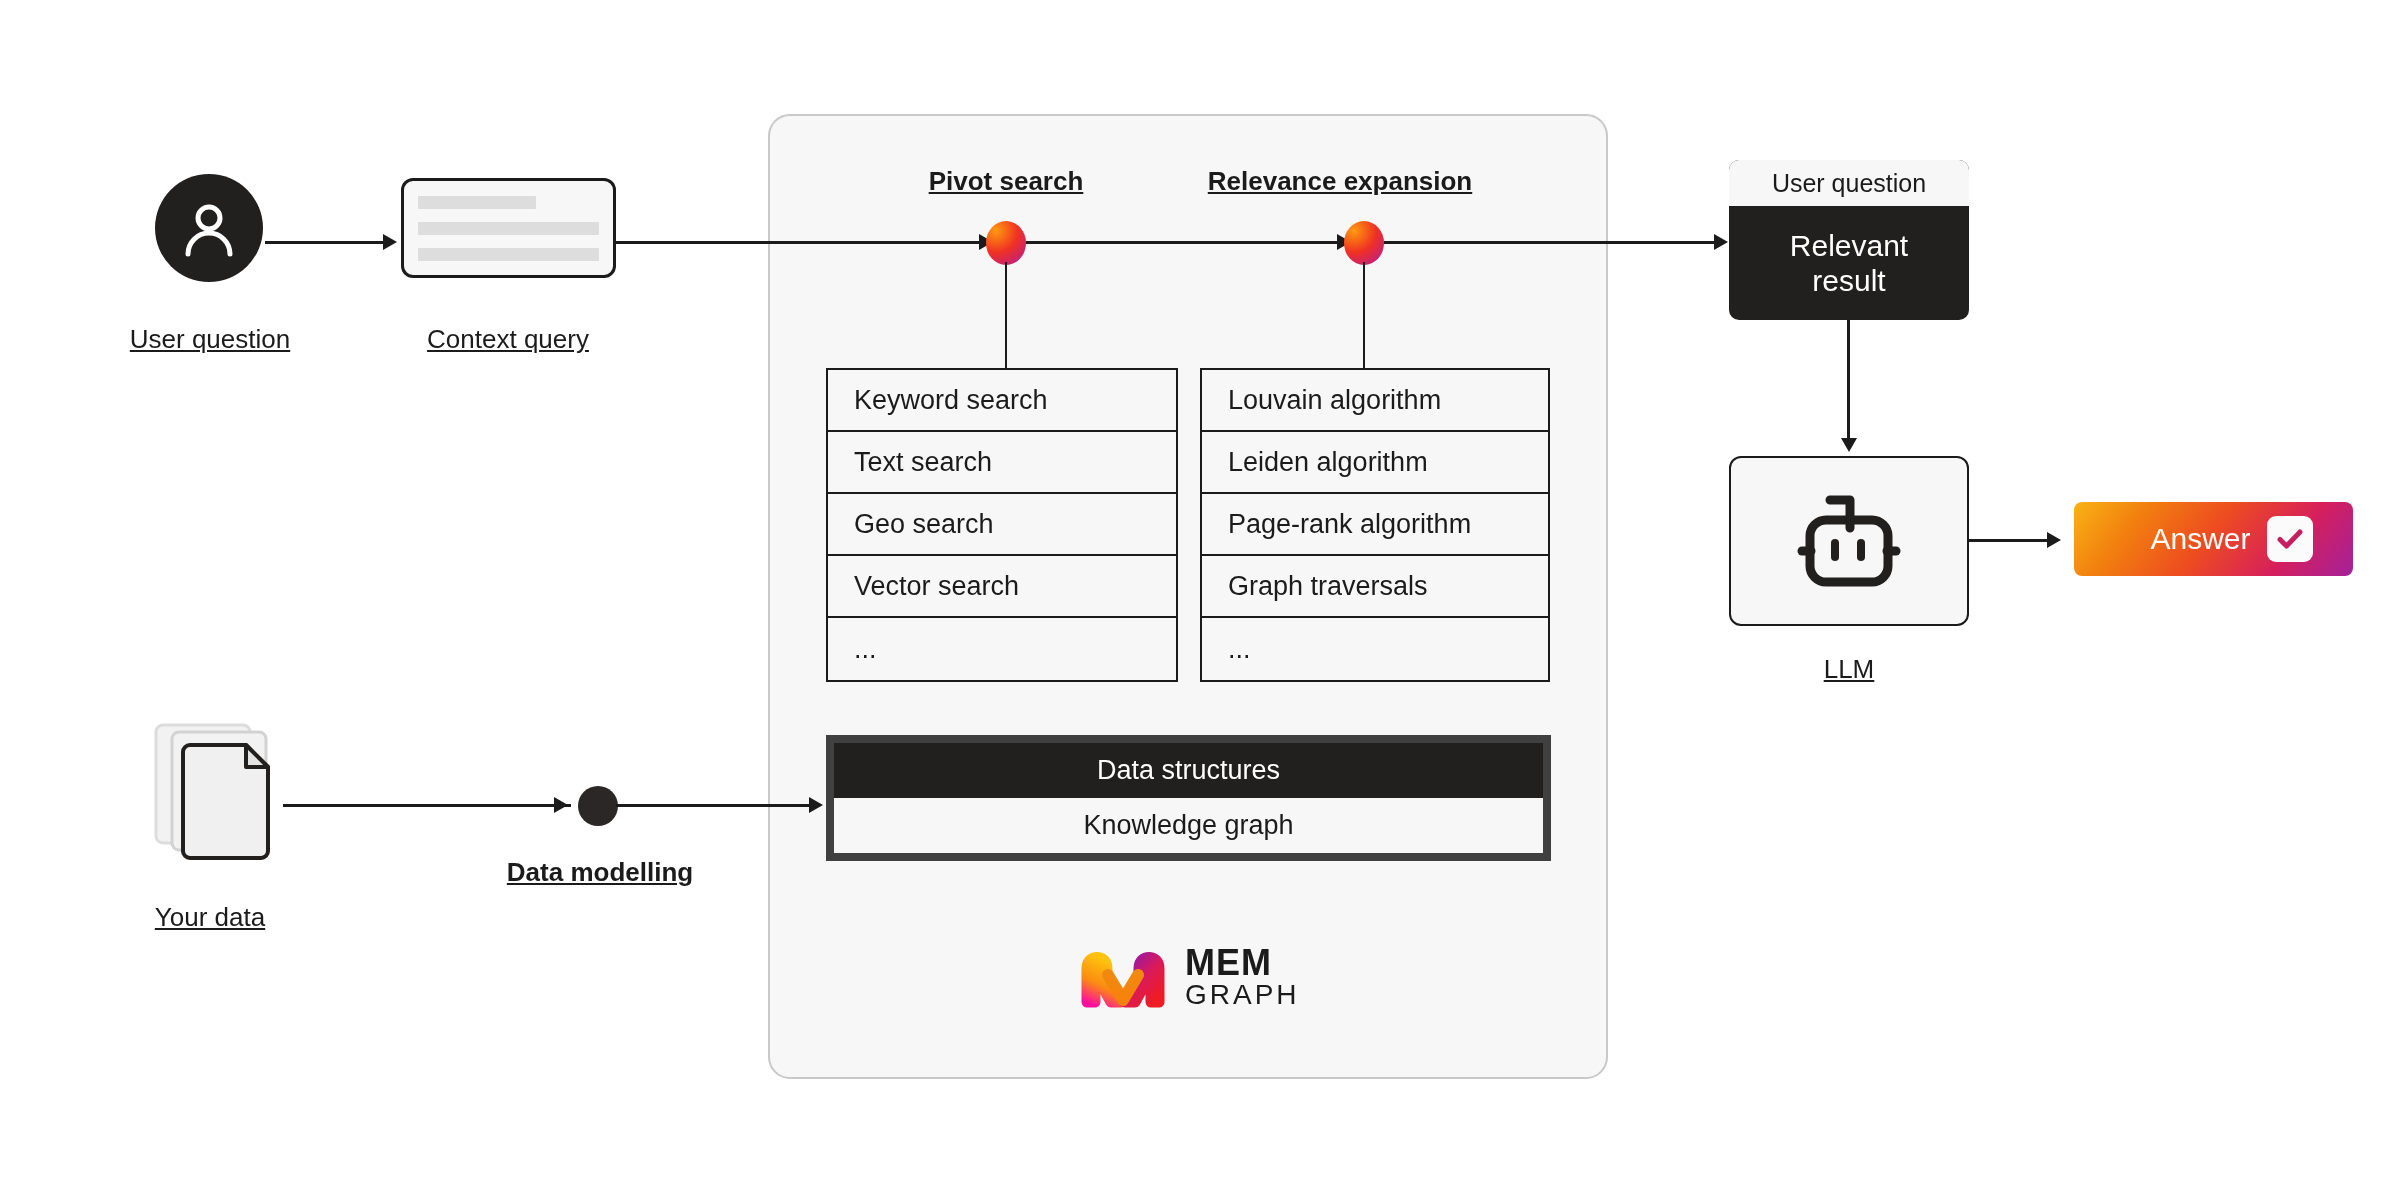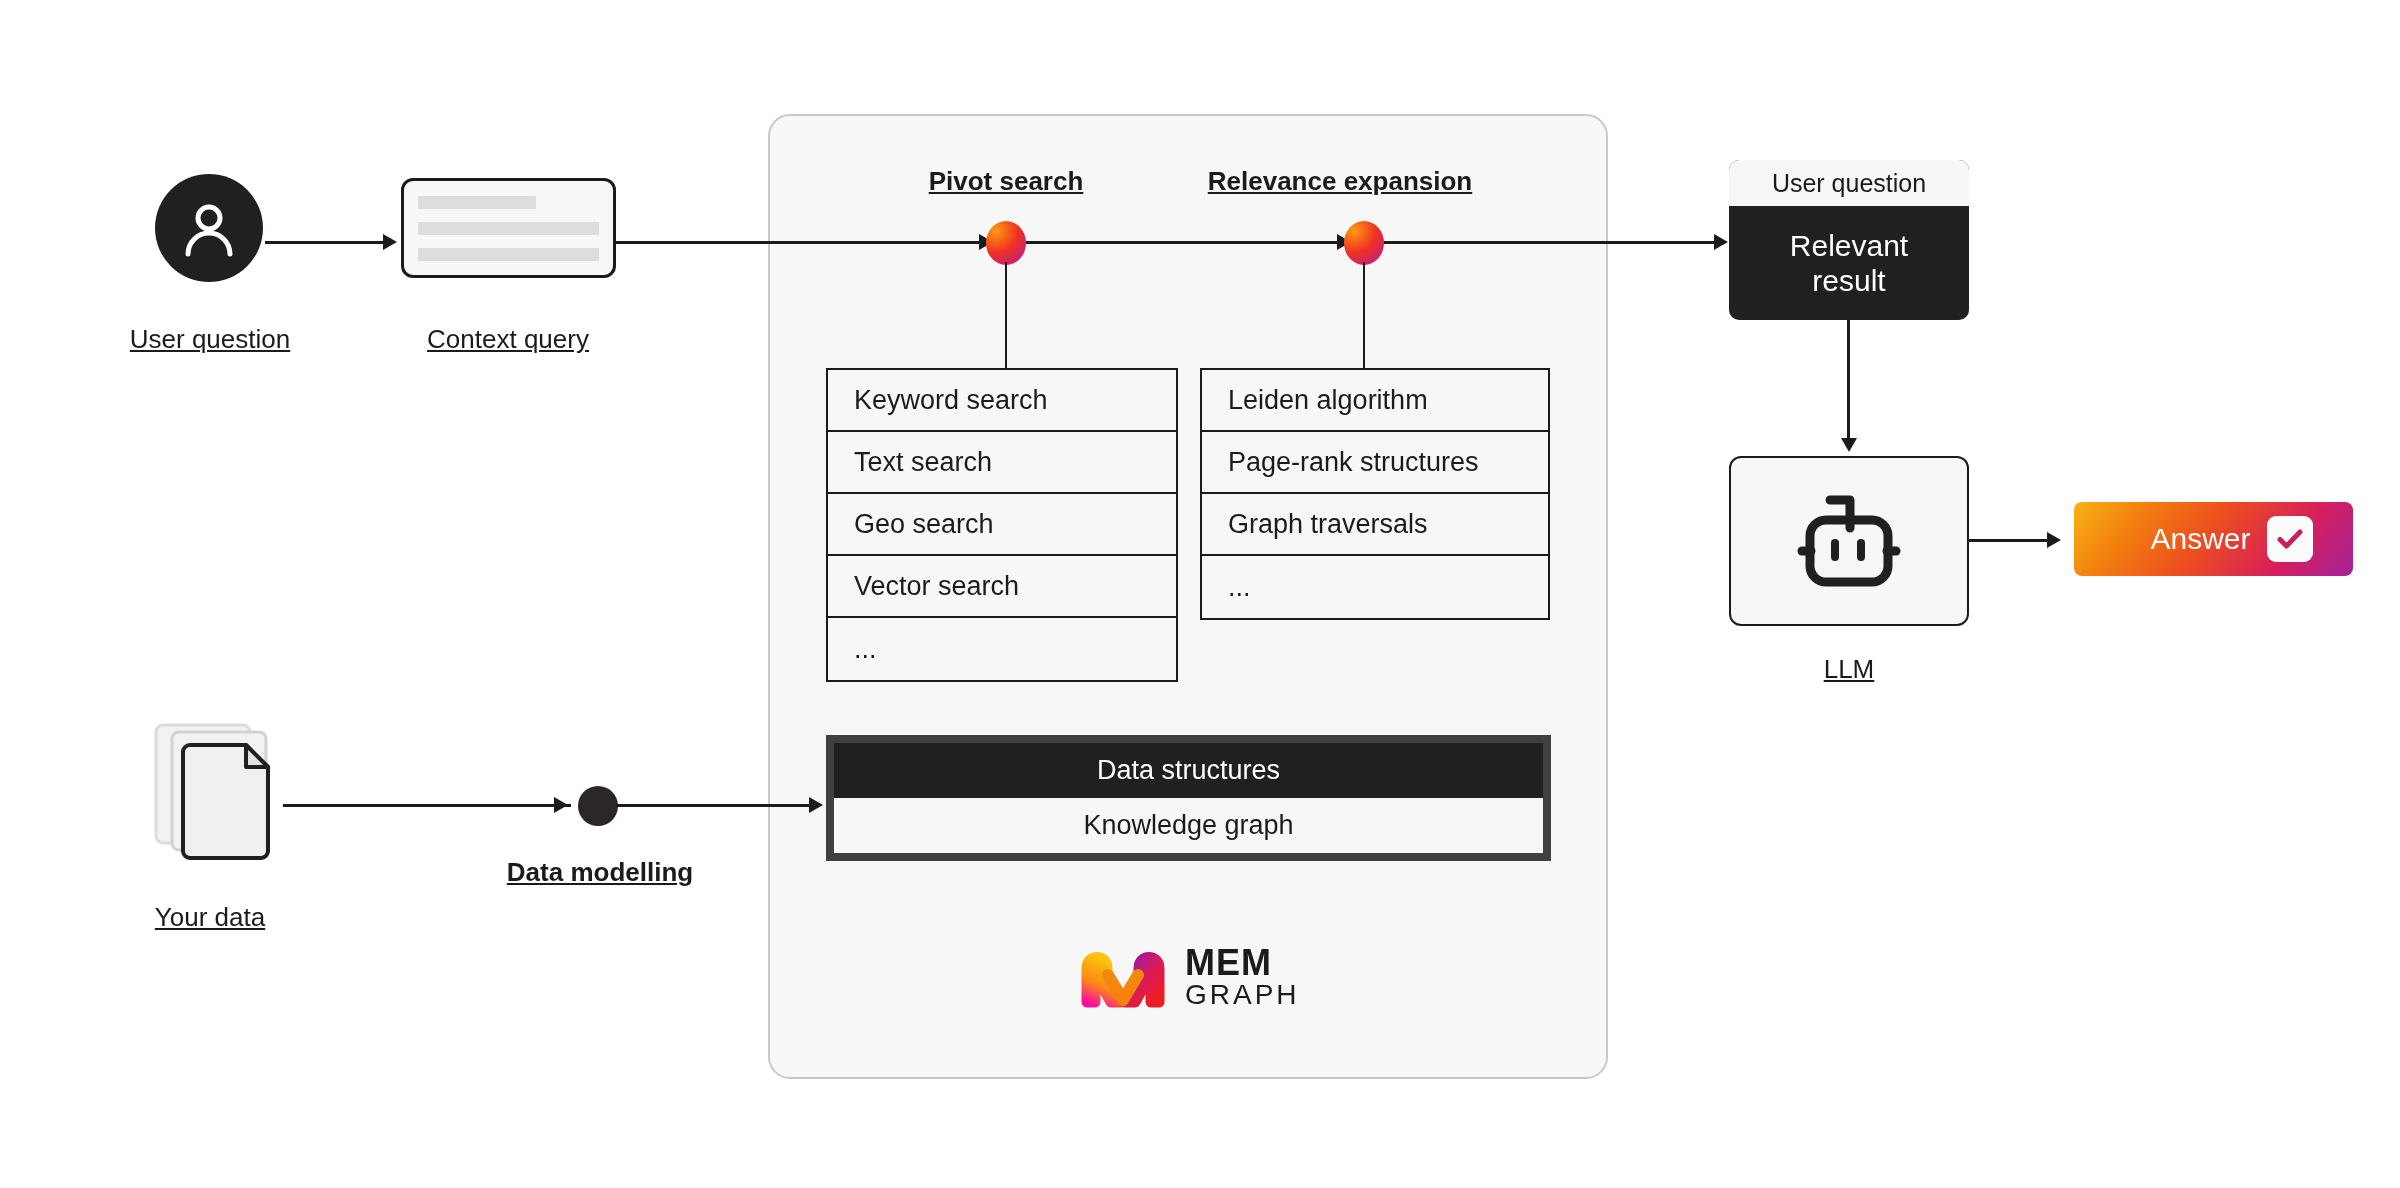--- a/index.html
+++ b/index.html
@@ -110,22 +110,23 @@
 </div>
 
 <div class="abs hline" style="left:1026px;top:241px;width:326px;"></div>
 <div class="abs arrowhead-r" style="left:1337px;top:234px;"></div>
 
 <div class="abs caption bold" style="left:1100px;top:167px;width:480px;">Relevance expansion</div>
 <div class="abs pivot-node" style="left:1344px;top:221px;"></div>
 <div class="abs vline thin" style="left:1363px;top:262px;height:108px;"></div>
 
 <div class="abs option-box" id="relevance-options" style="left:1200px;top:368px;width:350px;">
+  <div class="opt">Louvain algorithm</div>
   <div class="opt">Leiden algorithm</div>
-  <div class="opt">Page-rank structures</div>
+  <div class="opt">Page-rank algorithm</div>
   <div class="opt">Graph traversals</div>
   <div class="opt">...</div>
 </div>
 
 <div class="abs hline" style="left:1384px;top:241px;width:330px;"></div>
 <div class="abs arrowhead-r" style="left:1714px;top:234px;"></div>
 
 <div class="abs" id="data-structures-table">
   <div class="ds-head">Data structures</div>
   <div class="ds-row">Knowledge graph</div>

